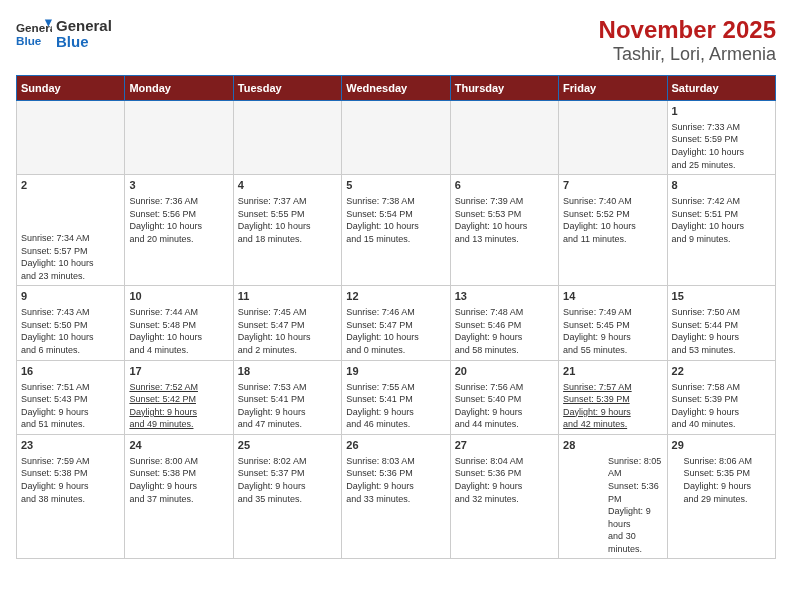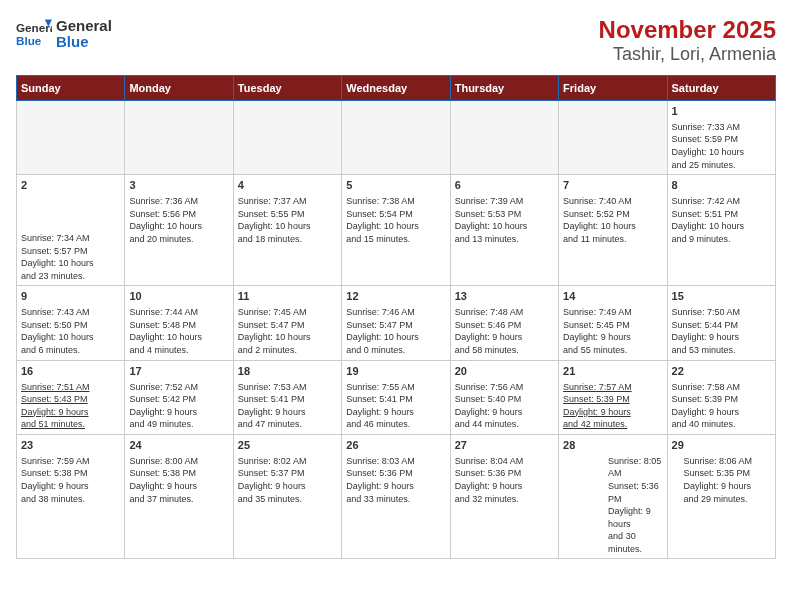--- a/index.html
+++ b/index.html
@@ -222,28 +222,28 @@
           <div class="day-number">15</div>
           <div class="day-info" style="white-space: pre-line;">Sunrise: 7:50 AM
 Sunset: 5:44 PM
 Daylight: 9 hours
 and 53 minutes.</div>
         </td>
       </tr>
       <tr>
         <td>
           <div class="day-number">16</div>
-          <div class="day-info" style="white-space: pre-line; text-decoration: underline;">Sunrise: 7:51 AM
+          <div class="day-info" style="white-space: pre-line;">Sunrise: 7:51 AM
 Sunset: 5:43 PM
 Daylight: 9 hours
 and 51 minutes.</div>
         </td>
         <td>
           <div class="day-number">17</div>
-          <div class="day-info" style="white-space: pre-line;">Sunrise: 7:52 AM
+          <div class="day-info" style="white-space: pre-line; text-decoration: underline;">Sunrise: 7:52 AM
 Sunset: 5:42 PM
 Daylight: 9 hours
 and 49 minutes.</div>
         </td>
         <td>
           <div class="day-number">18</div>
           <div class="day-info" style="white-space: pre-line;">Sunrise: 7:53 AM
 Sunset: 5:41 PM
 Daylight: 9 hours
 and 47 minutes.</div>

